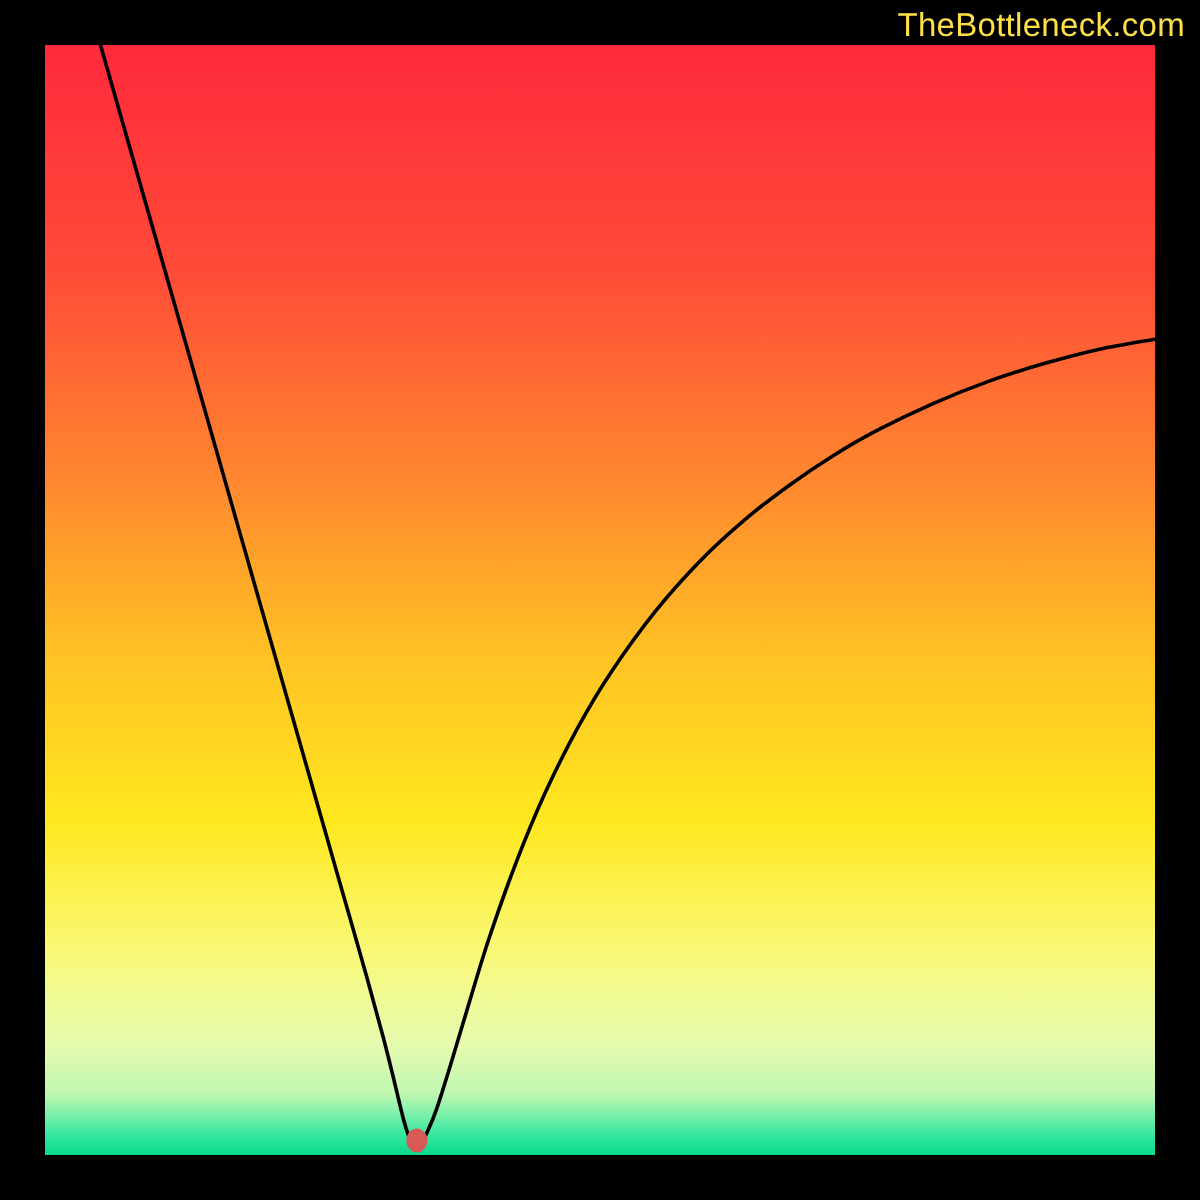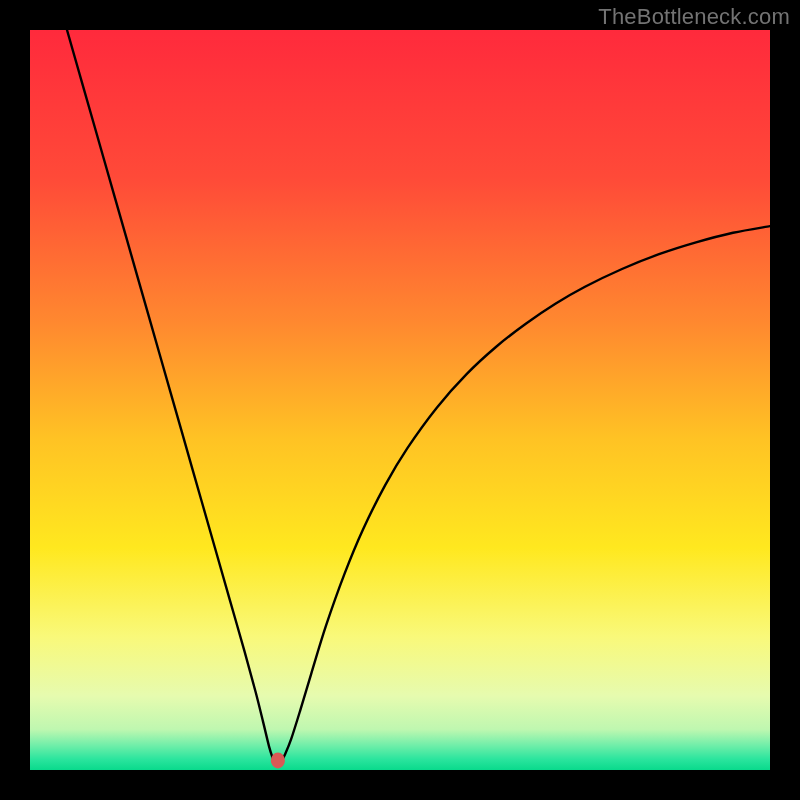--- a/index.html
+++ b/index.html
@@ -14,21 +14,21 @@
   .frame {
     position: relative;
     width: 800px;
     height: 800px;
     background: #000;
   }
   .watermark {
     position: absolute;
     top: 4px;
     right: 10px;
-    color: #737373;
+    color: #fde047;
     font-size: 22px;
     font-weight: 500;
     letter-spacing: 0.2px;
     z-index: 5;
     user-select: none;
   }
   .plot-wrap {
     position: absolute;
     left: 30px;
     top: 30px;

